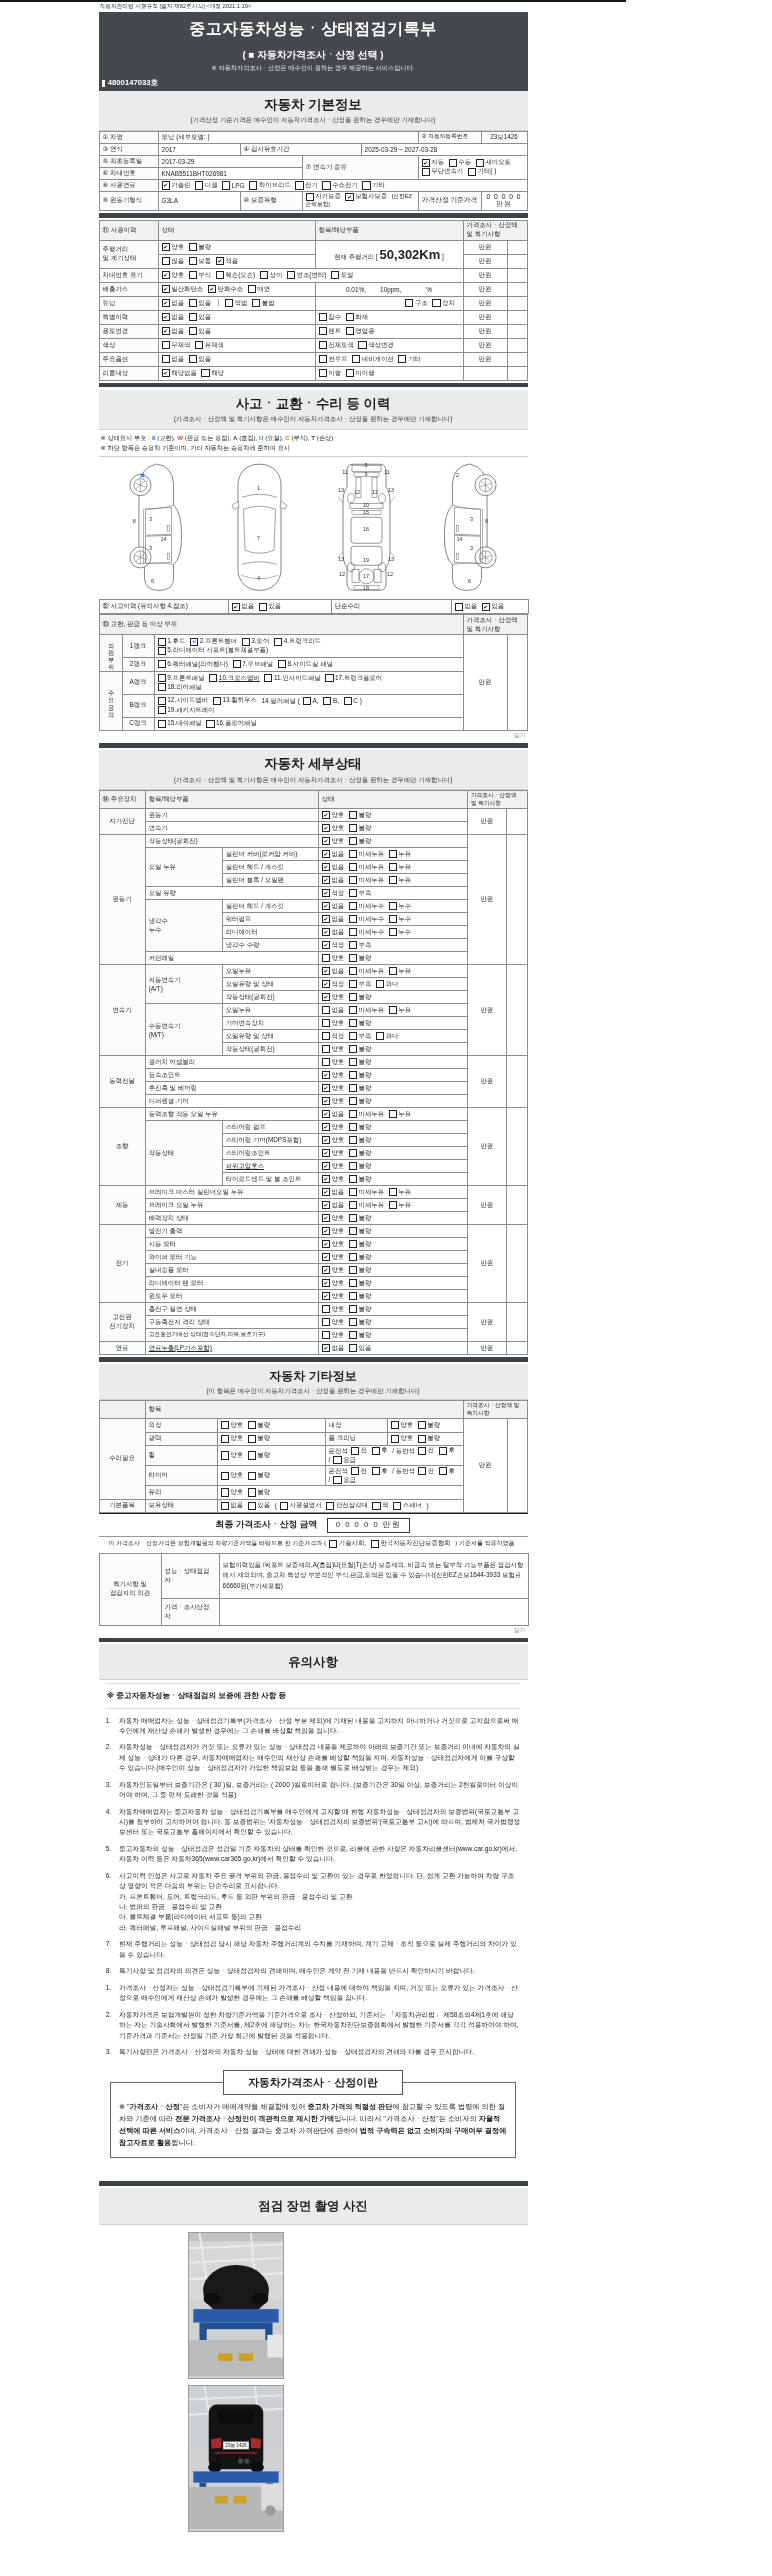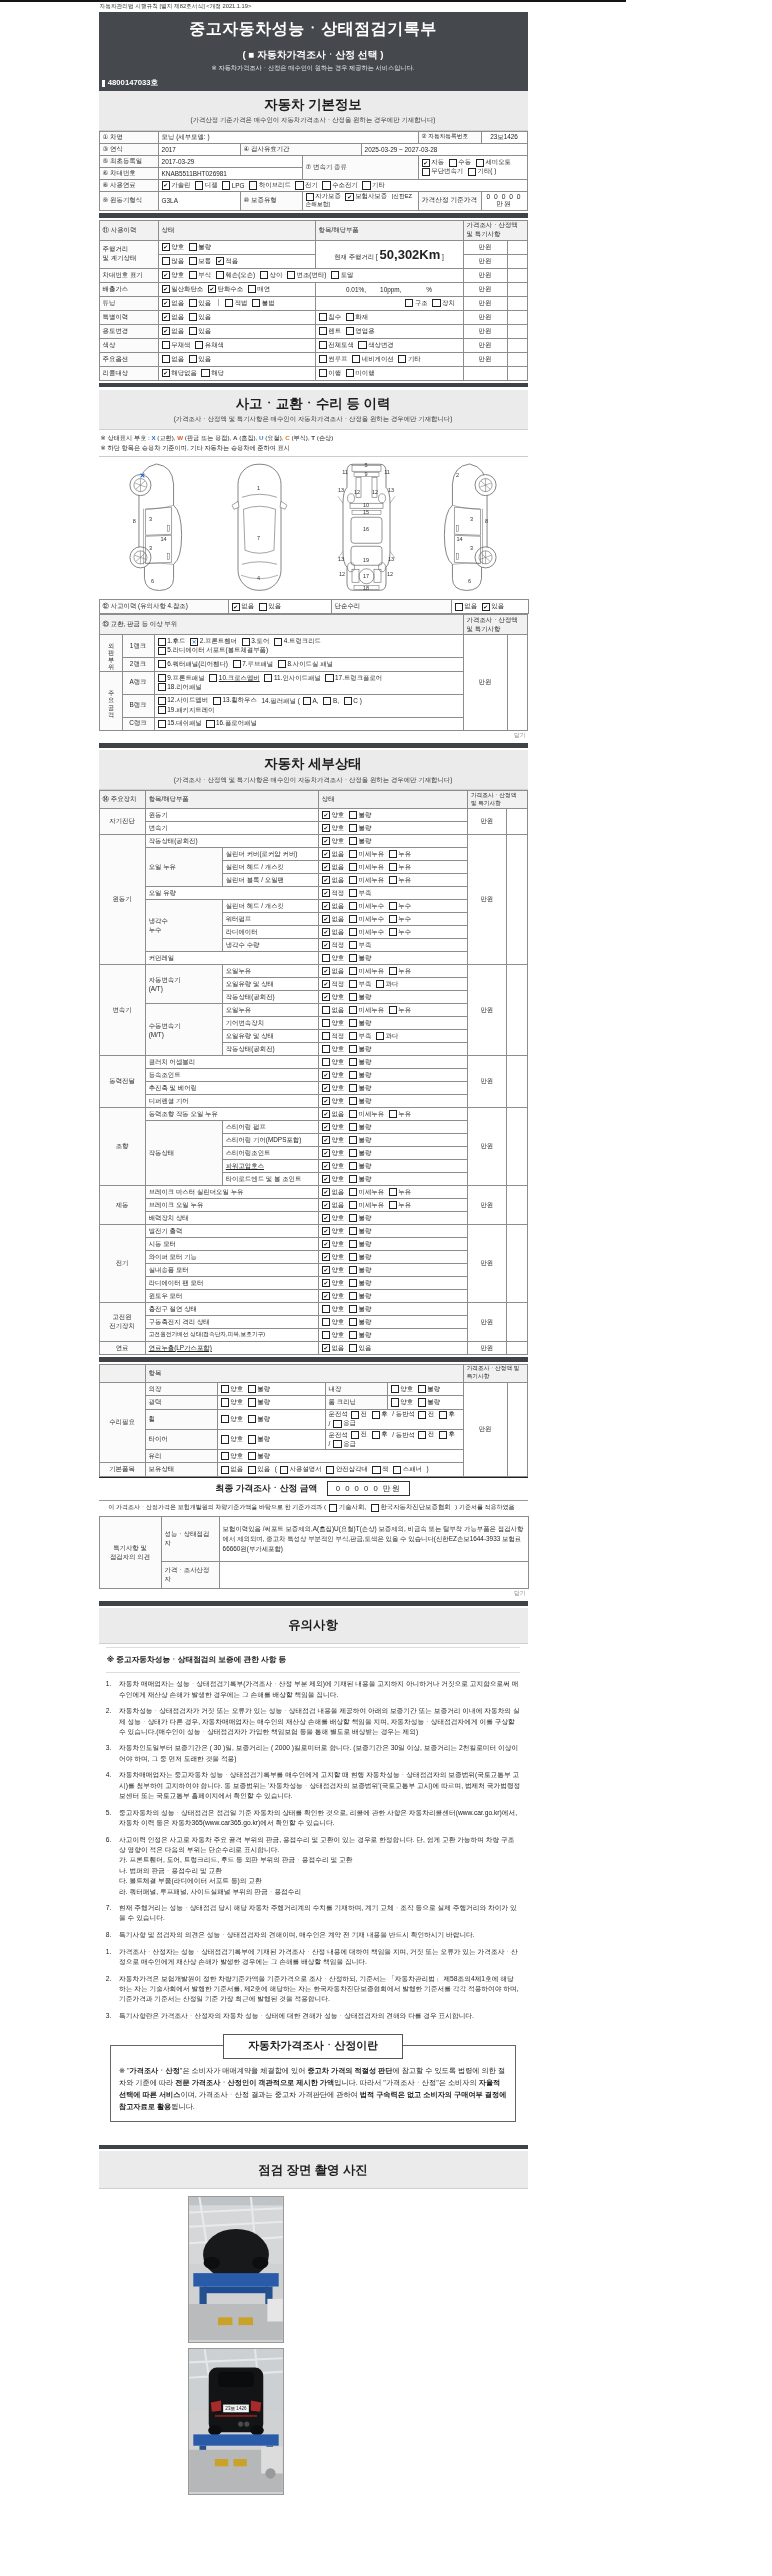--- a/index.html
+++ b/index.html
@@ -1164,20 +1164,24 @@
                 <span class="ct">있음</span>
               </span></td>
             <td class="manwon">만원</td>
             <td></td>
           </tr>
     </tbody>
       </table>
 
     <div class="divider"></div>
 
+    <div class="shead" style="padding:3.6px 0 3.1px">
+      <div class="st" style="font-size:12px">자동차 기타정보</div>
+      <div class="ss">(이 항목은 매수인이 자동차가격조사ㆍ산정을 원하는 경우에만 기재합니다)</div>
+    </div>
     <table class="tbl">
       <colgroup>
           <col style="width:46px">
           <col style="width:72px">
           <col style="width:108px">
           <col style="width:62px">
           <col style="width:76px">
           <col style="width:44px">
           <col style="width:20.6px">
         </colgroup>

